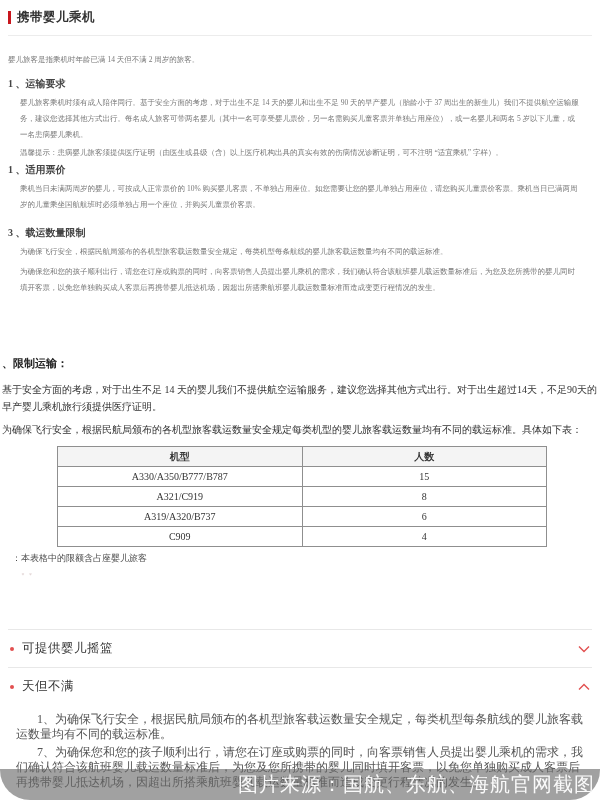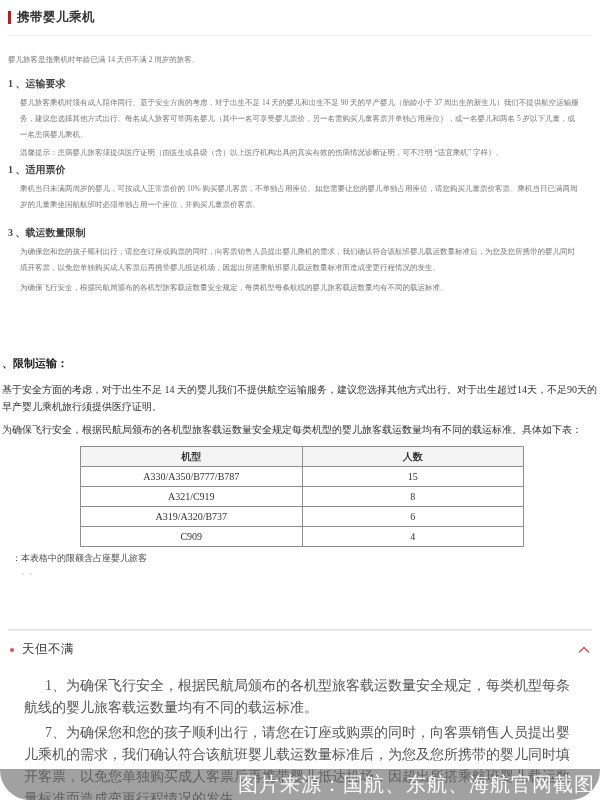--- a/index.html
+++ b/index.html
@@ -15,33 +15,33 @@
   .intro{margin:19px 0 12px;font-size:7.5px;color:#777;}
   .sec-head{margin:2px 0 0;font-size:10px;font-weight:bold;color:#444;}
   .sec-head.h3{margin-top:13px;}
   .body-p{margin:4px 12px 0;font-size:7.5px;line-height:16px;color:#777;}
   .tip-p{margin-top:2px;}
   
   .restrict{margin:60px -10px 0;padding-left:4px;}
   .restrict-head{font-size:11px;font-weight:bold;color:#222;margin:0;}
   .restrict-p{font-size:10px;line-height:17px;color:#333;margin:10px 0 0;}
   .restrict-p2{margin-top:6px;}
-  .infant-table{border-collapse:collapse;margin:8px auto 0;width:444px;font-size:10px;color:#333;text-align:center;}
+  .infant-table{border-collapse:collapse;margin:8px auto 0;width:490px;font-size:10px;color:#333;text-align:center;}
   .infant-table th,.infant-table td{border:1px solid #8f8f8f;height:19px;padding:0;font-weight:normal;}
   .infant-table th{background:#f4f4f4;font-weight:bold;}
   .table-note{font-size:9px;color:#4a4a4a;margin:5px 0 0;padding-left:10px;}
   .faint-marks{margin:6px 0 0;padding-left:18px;font-size:6px;color:#d9c9c9;height:8px;}
   .acc-divider{height:1px;background:#e8e8e8;margin-top:50px;}
   .acc-divider.mid{margin-top:0;}
   .acc-header{display:flex;align-items:center;padding:10px 2px;cursor:pointer;}
   .acc-dot{width:4px;height:4px;border-radius:50%;background:#e25050;margin-right:8px;flex:0 0 auto;}
   .acc-label{font-size:12.5px;color:#333;font-weight:500;letter-spacing:0.5px;}
   .acc-chevron{margin-left:auto;display:flex;align-items:center;}
   .acc-body{padding:4px 0 0;}
-  .acc-item{font-size:14px;line-height:22px;color:#555;text-indent:21px;margin:3px 16px 0;}
+  .acc-item{font-size:12px;line-height:15px;color:#555;text-indent:21px;margin:3px 8px 0;}
   .watermark-bar{
     position:absolute;left:0;right:0;bottom:0;height:31px;
     background:rgba(104,104,104,0.62);
     display:flex;align-items:center;justify-content:flex-end;padding-right:5px;box-sizing:border-box;
   }
   .watermark-text{font-size:20px;color:rgba(255,255,255,0.95);letter-spacing:1px;}
 </style>
 </head>
 <body>
 
@@ -57,22 +57,22 @@
     <p class="intro">婴儿旅客是指乘机时年龄已满 14 天但不满 2 周岁的旅客。</p>
 
     <p class="sec-head">1 、运输要求</p>
     <p class="body-p">婴儿旅客乘机时须有成人陪伴同行。基于安全方面的考虑，对于出生不足 14 天的婴儿和出生不足 90 天的早产婴儿（胎龄小于 37 周出生的新生儿）我们不提供航空运输服务，建议您选择其他方式出行。每名成人旅客可带两名婴儿（其中一名可享受婴儿票价，另一名需购买儿童客票并单独占用座位），或一名婴儿和两名 5 岁以下儿童，或一名患病婴儿乘机。</p>
     <p class="body-p tip-p">温馨提示：患病婴儿旅客须提供医疗证明（由医生或县级（含）以上医疗机构出具的真实有效的伤病情况诊断证明，可不注明 “适宜乘机” 字样）。</p>
 
     <p class="sec-head">1 、适用票价</p>
     <p class="body-p">乘机当日未满两周岁的婴儿，可按成人正常票价的 10% 购买婴儿客票，不单独占用座位。如您需要让您的婴儿单独占用座位，请您购买儿童票价客票。乘机当日已满两周岁的儿童乘坐国航航班时必须单独占用一个座位，并购买儿童票价客票。</p>
 
     <p class="sec-head h3">3 、载运数量限制</p>
+    <p class="body-p">为确保飞行安全，根据民航局颁布的各机型旅客载运数量安全规定，每类机型每条航线的婴儿旅客载运数量均有不同的载运标准。</p>
     <p class="body-p">为确保您和您的孩子顺利出行，请您在订座或购票的同时，向客票销售人员提出婴儿乘机的需求，我们确认符合该航班婴儿载运数量标准后，为您及您所携带的婴儿同时填开客票，以免您单独购买成人客票后再携带婴儿抵达机场，因超出所搭乘航班婴儿载运数量标准而造成变更行程情况的发生。</p>
-    <p class="body-p">为确保飞行安全，根据民航局颁布的各机型旅客载运数量安全规定，每类机型每条航线的婴儿旅客载运数量均有不同的载运标准。</p>
 
     <div class="restrict">
       <p class="restrict-head">、限制运输：</p>
       <p class="restrict-p">基于安全方面的考虑，对于出生不足 14 天的婴儿我们不提供航空运输服务，建议您选择其他方式出行。对于出生超过14天，不足90天的早产婴儿乘机旅行须提供医疗证明。</p>
       <p class="restrict-p restrict-p2">为确保飞行安全，根据民航局颁布的各机型旅客载运数量安全规定每类机型的婴儿旅客载运数量均有不同的载运标准。具体如下表：</p>
 
       <table class="infant-table">
         <thead>
           <tr>
             <th style="width:50%">机型</th>
@@ -98,20 +98,29 @@
           </tr>
         </tbody>
       </table>
 
       <p class="table-note">：本表格中的限额含占座婴儿旅客</p>
       <p class="faint-marks">＊ ＊</p>
     </div>
 
     <div class="acc-divider"></div>
 
+    <div class="acc-header">
+      <span class="acc-dot"></span>
+      <span class="acc-label">可提供婴儿摇篮</span>
+      <span class="acc-chevron">
+        <svg width="12" height="8" viewBox="0 0 12 8">
+            <polyline points="1,1.5 6,6.5 11,1.5" fill="none" stroke="#e25050" stroke-width="1.4"></polyline>
+          </svg>
+      </span>
+    </div>
 
     <div class="acc-divider mid"></div>
 
     <div class="acc-header">
       <span class="acc-dot"></span>
       <span class="acc-label">天但不满</span>
       <span class="acc-chevron">
         <svg width="12" height="8" viewBox="0 0 12 8">
             <polyline points="1,6.5 6,1.5 11,6.5" fill="none" stroke="#e25050" stroke-width="1.4"></polyline>
           </svg>

